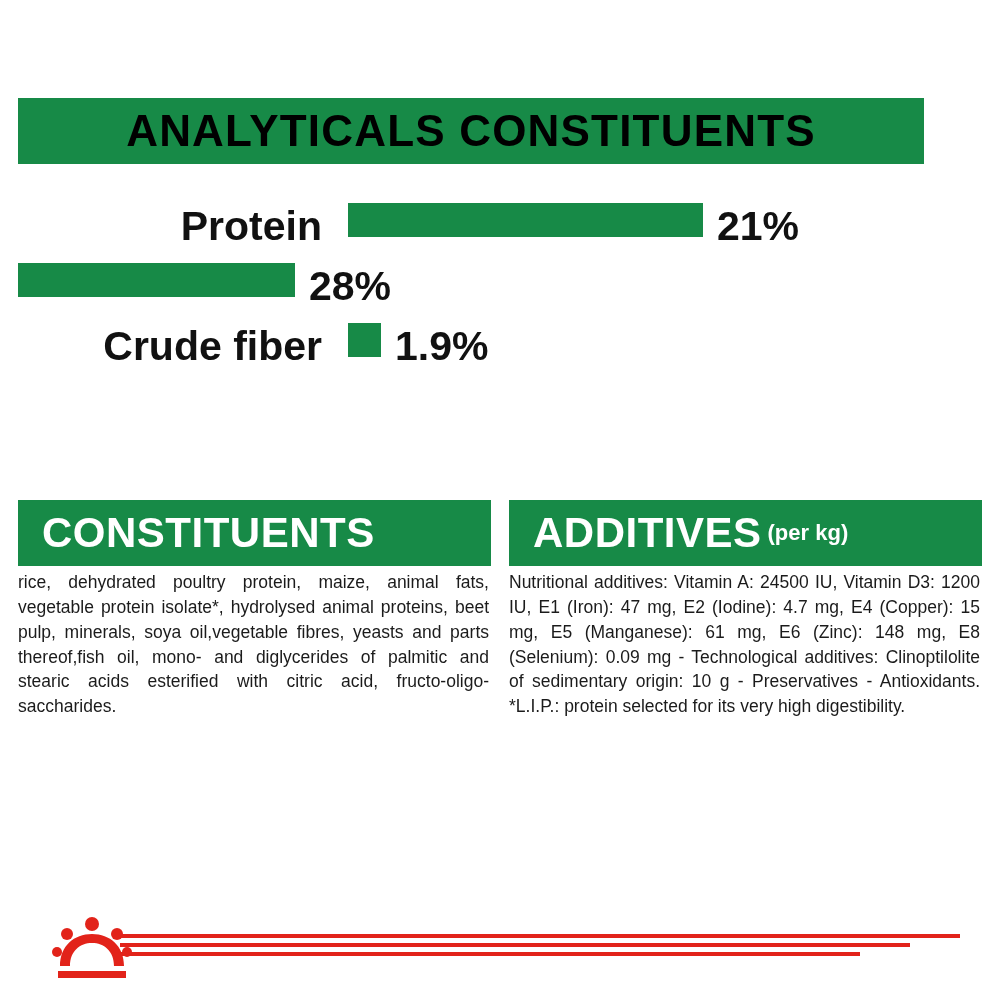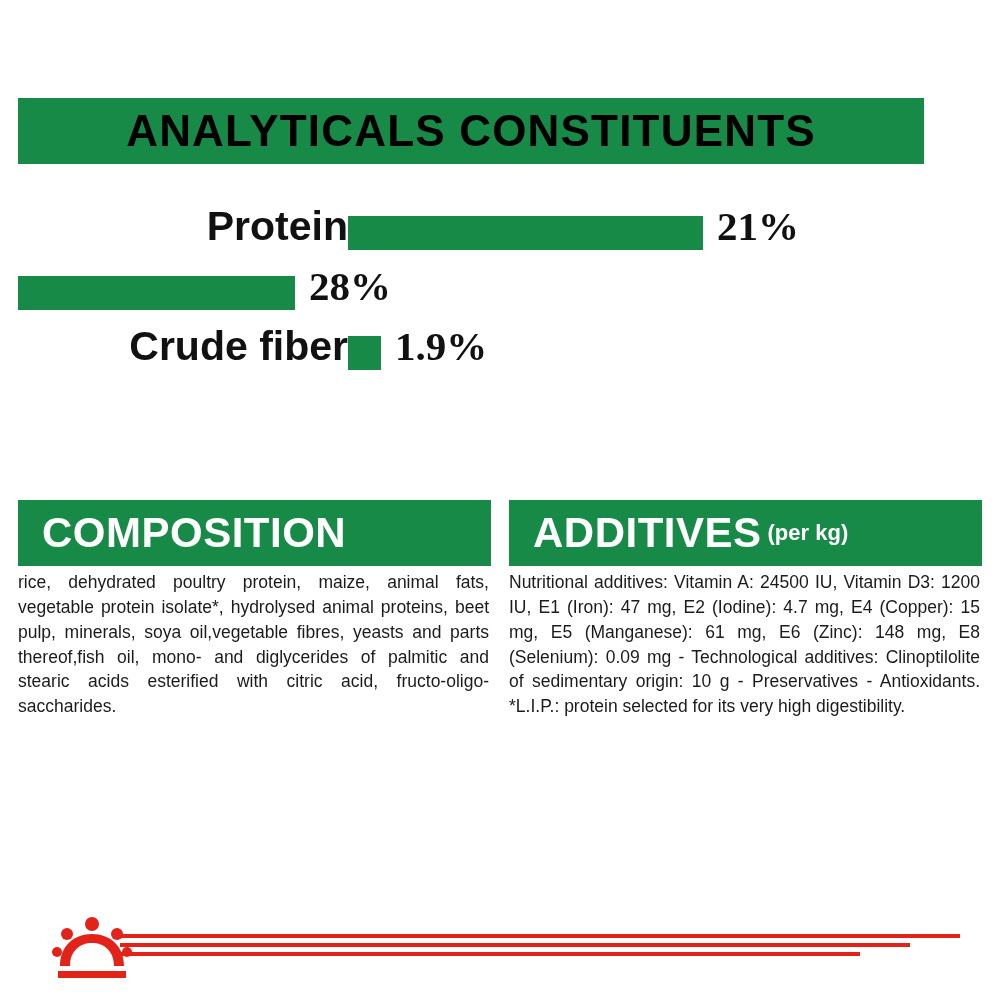--- a/index.html
+++ b/index.html
@@ -50,30 +50,30 @@
     width: 906px;
   }
   .bar-row {
     display: flex;
     align-items: center;
     height: 60px;
   }
   .bar-label {
     width: 330px;
     text-align: right;
+    padding-right: 26px;
     box-sizing: border-box;
     font-size: 41px;
     font-weight: bold;
     color: #111111;
     white-space: nowrap;
   }
   .bar-track {
     display: flex;
-    align-items: flex-end;
-    font-family: Liberation Serif, serif;
+    align-items: flex-start;
   }
   .bar-fill {
     height: 34px;
     background: #178a47;
   }
   .bar-value {
     font-size: 41px;
     font-weight: bold;
     color: #111111;
     margin-left: 14px;
@@ -185,21 +185,21 @@
         <div class="bar-value">1.9%</div>
       </div>
     </div>
 
   </div>
 
   <div class="panels">
 
     <div class="panel">
       <div class="panel-head comp">
-        <span class="panel-title">COMPOSITION</span>
+        <span class="panel-title">CONSTITUENTS</span>
       </div>
       <div class="panel-body">rice, dehydrated poultry protein, maize, animal fats, vegetable protein isolate*, hydrolysed animal proteins, beet pulp, minerals, soya oil,vegetable fibres, yeasts and parts thereof,fish oil, mono- and diglycerides of palmitic and stearic acids esterified with citric acid, fructo-oligo-saccharides.</div>
     </div>
 
     <div class="panel">
       <div class="panel-head">
         <span class="panel-title">ADDITIVES</span>
         <span class="panel-sub">(per kg)</span>
       </div>
       <div class="panel-body">Nutritional additives: Vitamin A: 24500 IU, Vitamin D3: 1200 IU, E1 (Iron): 47 mg, E2 (Iodine): 4.7 mg, E4 (Copper): 15 mg, E5 (Manganese): 61 mg, E6 (Zinc): 148 mg, E8 (Selenium): 0.09 mg - Technological additives: Clinoptilolite of sedimentary origin: 10 g - Preservatives - Antioxidants. *L.I.P.: protein selected for its very high digestibility.</div>

